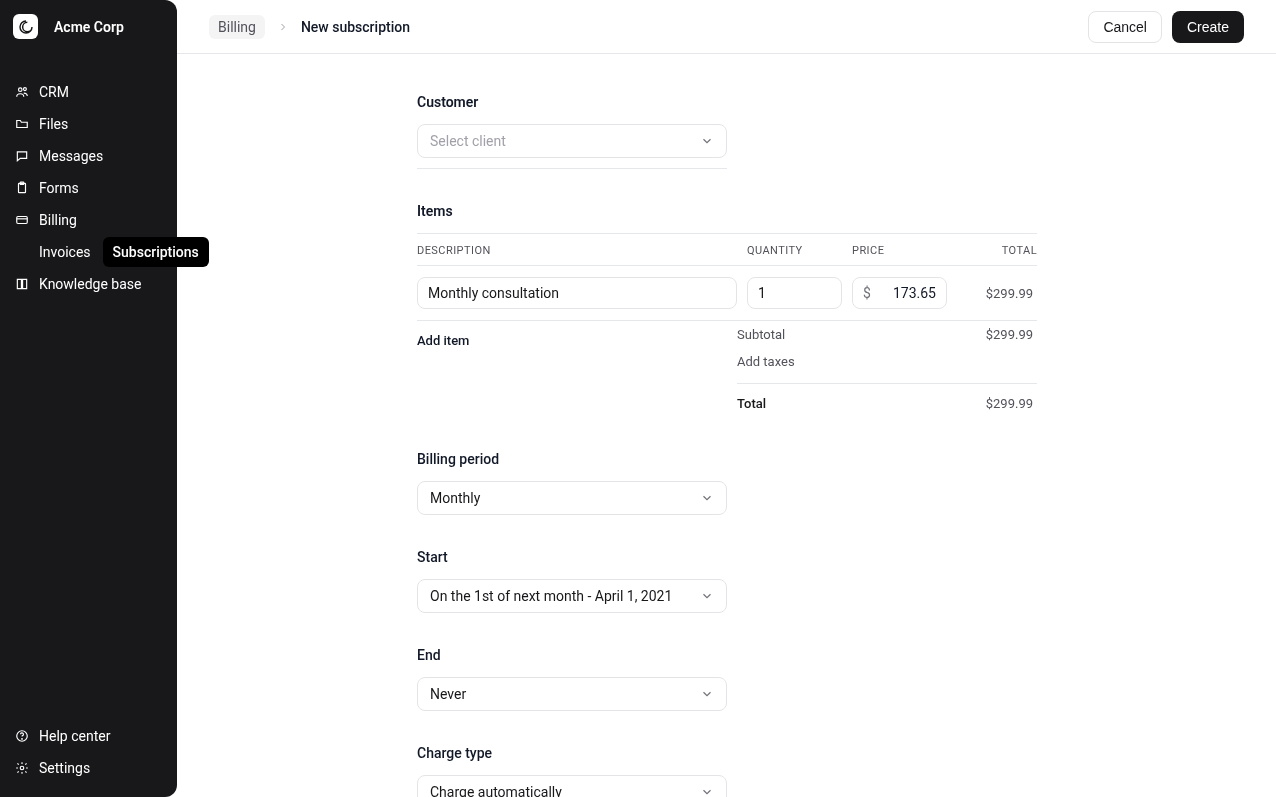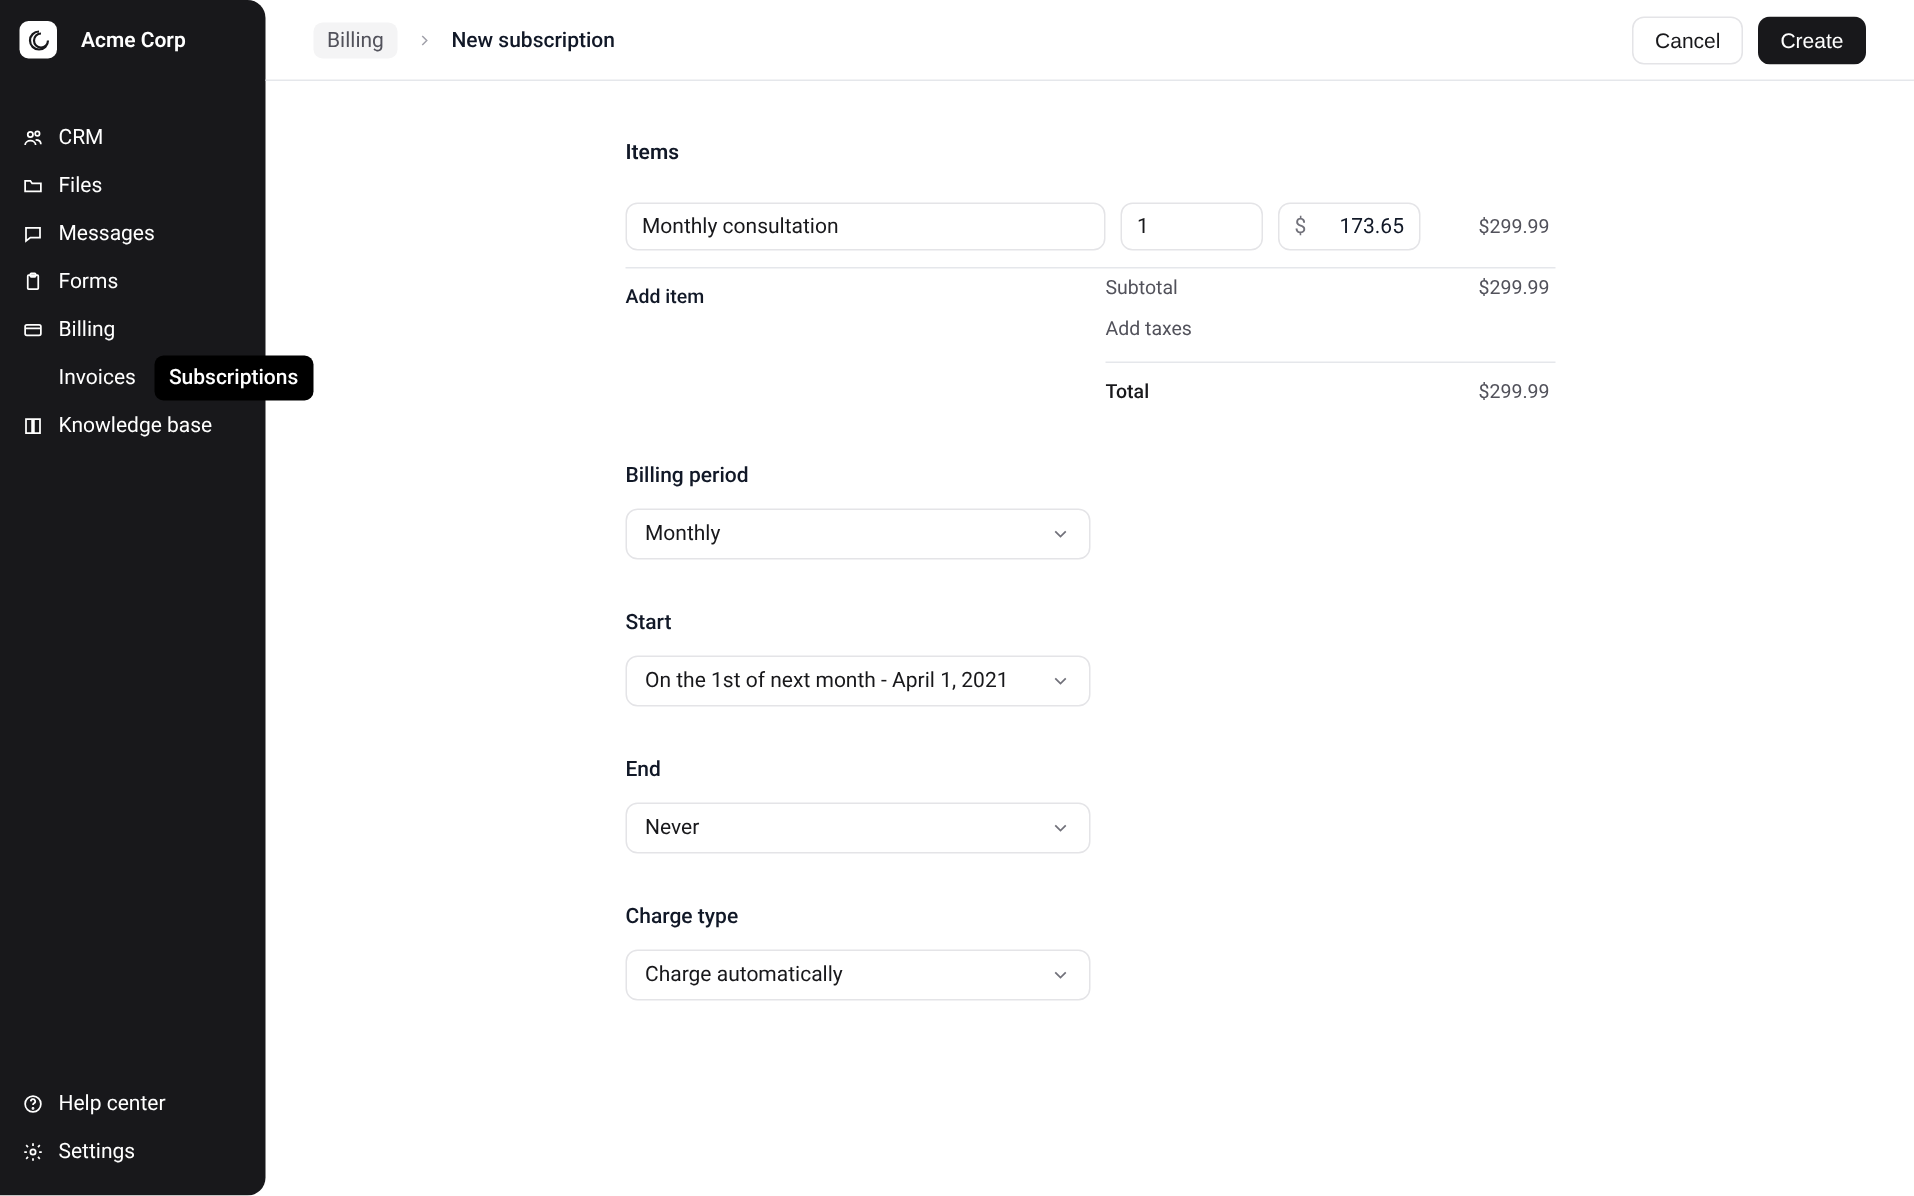--- a/index.html
+++ b/index.html
@@ -226,24 +226,42 @@
     </div>
     <div class="topbar-actions">
       <button class="btn btn-secondary">Cancel</button>
       <button class="btn btn-primary">Create</button>
     </div>
   </div>
 
   <div class="content">
     <div class="form-col">
 
+      <div class="block">
+        <div class="section-label">Customer</div>
+        <div class="select" style="width:310px">
+          <span class="placeholder">Select client</span>
+          <span class="chev">
+            <svg width="14" height="14" viewBox="0 0 24 24" fill="none" stroke="#71717A" stroke-width="2">
+                <path d="M6 9l6 6 6-6"></path>
+              </svg>
+          </span>
+        </div>
+        <div class="divider" style="width:310px;"></div>
+      </div>
 
       <div class="block">
         <div class="section-label">Items</div>
         <div class="items-table">
+          <div class="items-head">
+            <div class="th">DESCRIPTION</div>
+            <div class="th">QUANTITY</div>
+            <div class="th">PRICE</div>
+            <div class="th" style="text-align:right">TOTAL</div>
+          </div>
           <div class="items-row">
             <div class="input">
               <span>Monthly consultation</span>
             </div>
             <div class="input">
               <span>1</span>
             </div>
             <div class="price-input">
               <span class="cur">$</span>
               <span class="val">173.65</span>

